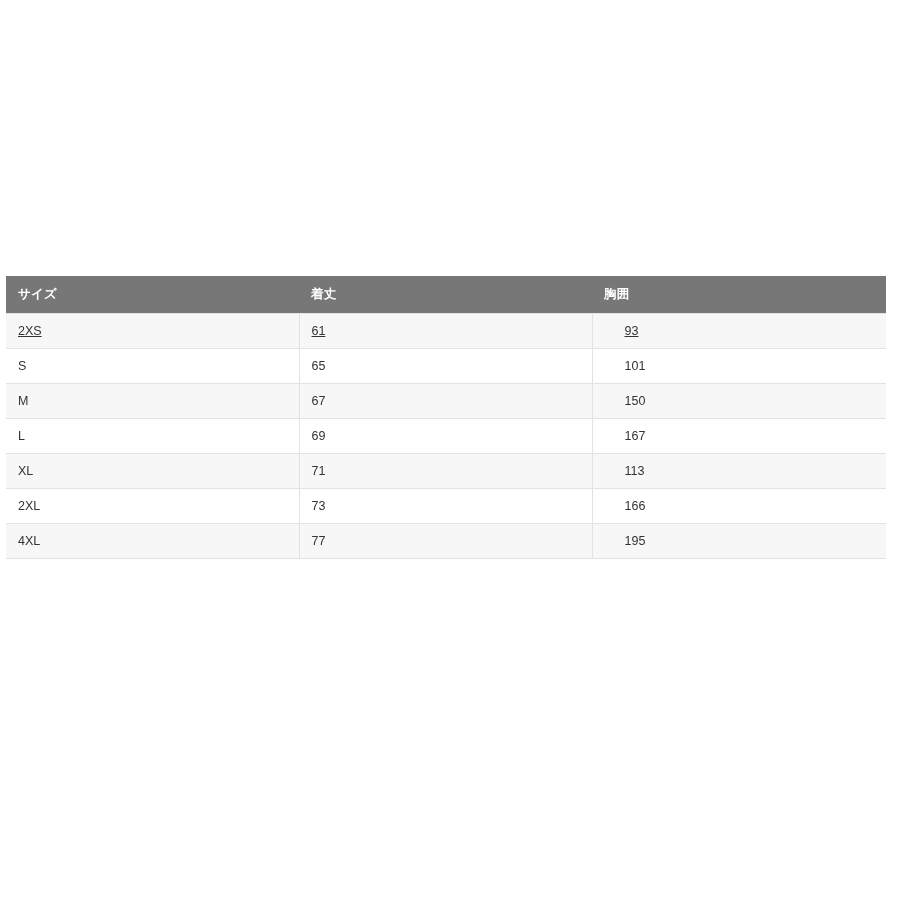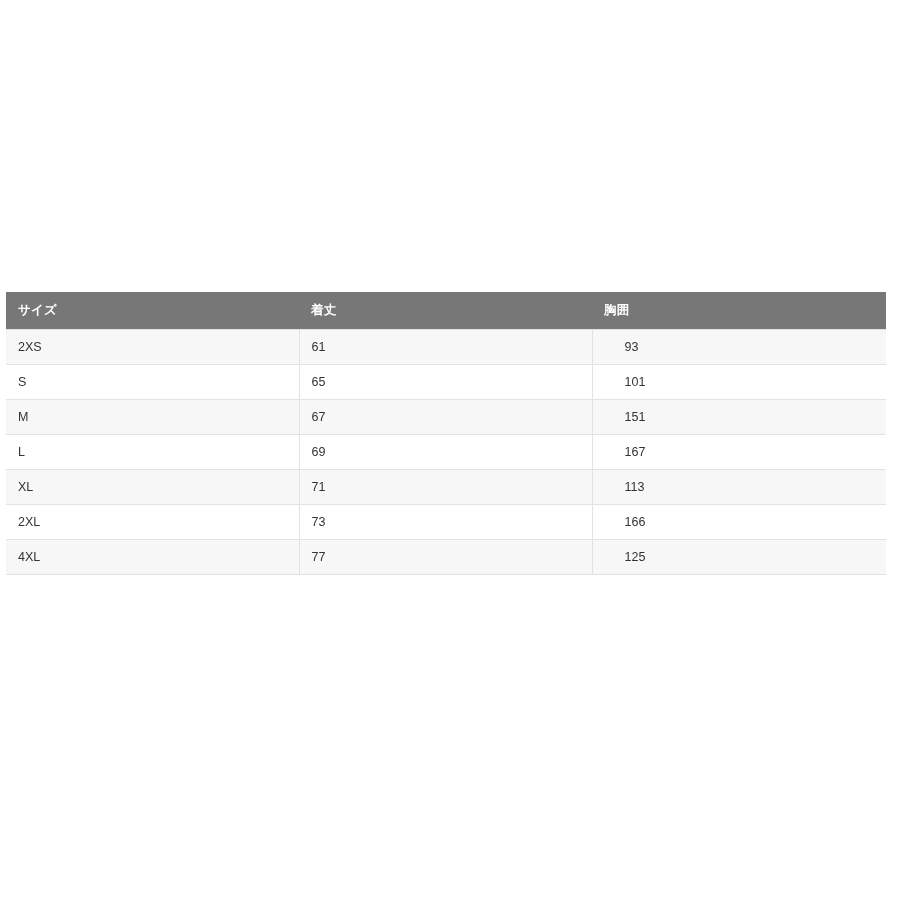--- a/index.html
+++ b/index.html
@@ -15,21 +15,21 @@
   }
   .page {
     position: relative;
     width: 900px;
     height: 900px;
     background: #ffffff;
   }
   .size-table-wrap {
     position: absolute;
     left: 6px;
-    top: 292px;
+    top: 276px;
     width: 880px;
   }
   table.size-table {
     border-collapse: collapse;
     width: 880px;
     table-layout: fixed;
   }
   table.size-table col.c0 { width: 293px; }
   table.size-table col.c1 { width: 293px; }
   table.size-table col.c2 { width: 294px; }
@@ -60,20 +60,21 @@
     padding-left: 32px;
   }
   table.size-table tbody tr:nth-child(odd) td {
     background: #f7f7f7;
   }
   table.size-table tbody tr:nth-child(even) td {
     background: #ffffff;
   }
   table.size-table tbody tr:first-child td {
     border-top: 1px solid #e2e2e2;
+    text-decoration: underline;
   }
 </style>
 </head>
 <body>
 
 <div class="page">
   <div class="size-table-wrap">
     <table class="size-table">
       <colgroup>
         <col class="c0">
@@ -94,38 +95,38 @@
           <td>93</td>
         </tr>
         <tr>
           <td>S</td>
           <td>65</td>
           <td>101</td>
         </tr>
         <tr>
           <td>M</td>
           <td>67</td>
-          <td>151</td>
+          <td>150</td>
         </tr>
         <tr>
           <td>L</td>
           <td>69</td>
           <td>167</td>
         </tr>
         <tr>
           <td>XL</td>
           <td>71</td>
           <td>113</td>
         </tr>
         <tr>
           <td>2XL</td>
           <td>73</td>
           <td>166</td>
         </tr>
         <tr>
           <td>4XL</td>
           <td>77</td>
-          <td>125</td>
+          <td>195</td>
         </tr>
       </tbody>
     </table>
   </div>
 </div>
 
 </body></html>

